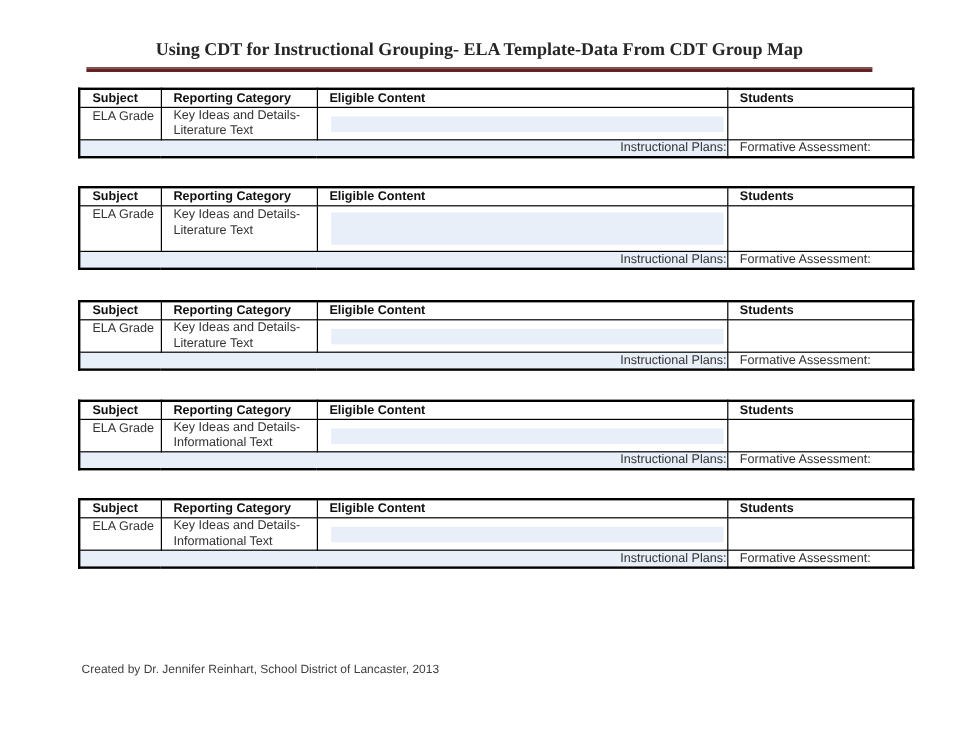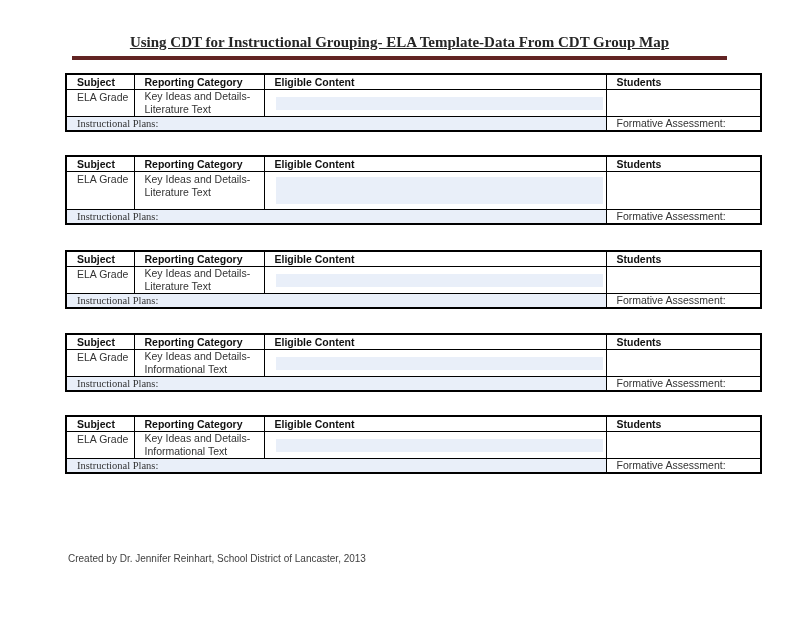--- a/index.html
+++ b/index.html
@@ -9,40 +9,40 @@
     --table-border: #000000;
   }
   * { margin:0; padding:0; box-sizing:border-box; }
   html,body { width:800px; height:618px; background:#ffffff; overflow:hidden;
     font-family:"Liberation Sans", sans-serif; }
   .page { position:relative; width:800px; height:618px; background:#fff; }
 
   
   .title-block { position:absolute; left:72px; top:33px; width:655px; }
   .title-text { font-family:"Liberation Serif", serif; font-weight:bold;
-    font-size:15px; line-height:19px; color:#262626; text-align:center;text-decoration:underline; }
+    font-size:15px; line-height:19px; color:#262626; text-align:center; }
   .title-rule { margin-top:4px; height:1px; background:#ffffff;
     border-top:1px solid var(--title-rule); border-bottom:3px solid var(--title-rule); }
 
   
   table.grid { position:absolute; left:65px; width:695px; border-collapse:collapse;
     border:2px solid var(--table-border); table-layout:fixed; }
   table.grid td, table.grid th { border:1px solid var(--table-border);
     font-size:10.5px; color:#333; vertical-align:middle; padding:0 0 0 10px;
     overflow:hidden; white-space:nowrap; }
   table.grid th { text-align:left; font-weight:bold; color:#111; height:15px; }
   table.grid tr.body-row td { height:25px; }
   table.grid.tall tr.body-row td { height:38px; }
   td.category-cell { line-height:13px; vertical-align:middle; }
   td.ec-cell { padding:0; vertical-align:top; }
   .shade { height:13px; margin:1px 3px 0 1px; background:var(--cell-shade); }
   table.grid.tall .shade { height:27px; }
   table.grid tr.plans-row td { height:15px; }
   td.plans-cell { background:var(--cell-shade); color:var(--plans-text);
-    font-family:Liberation Serif, serif; font-size:10px; }
+    font-family:Liberation Sans, sans-serif; font-size:10px;text-align:right; }
   td.assess-cell { color:#222; }
 
   .t1 { top:73px; }
   .t2 { top:155px; }
   .t3 { top:250px; }
   .t4 { top:333px; }
   .t5 { top:415px; }
 
   
   .footer-credit { position:absolute; left:68px; top:553px; font-size:10px;

